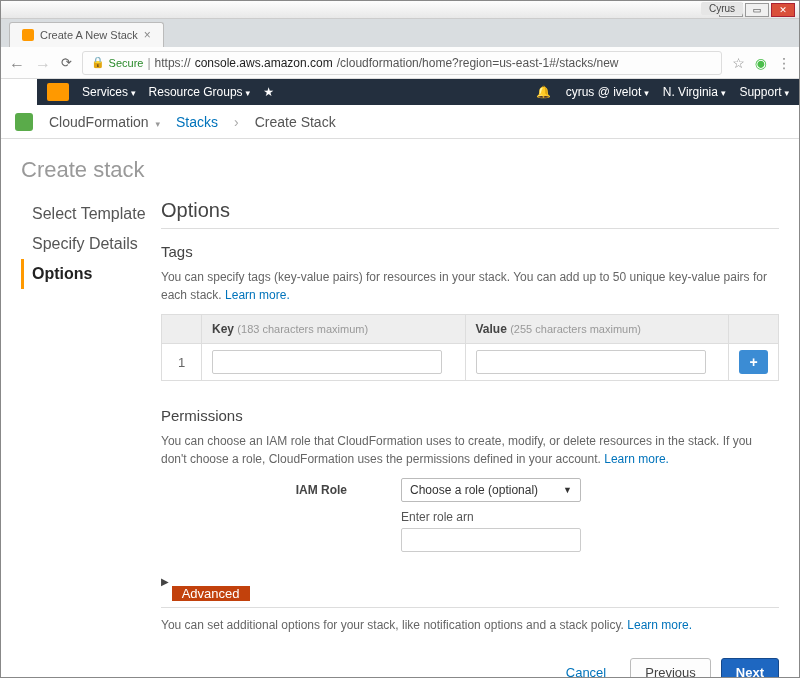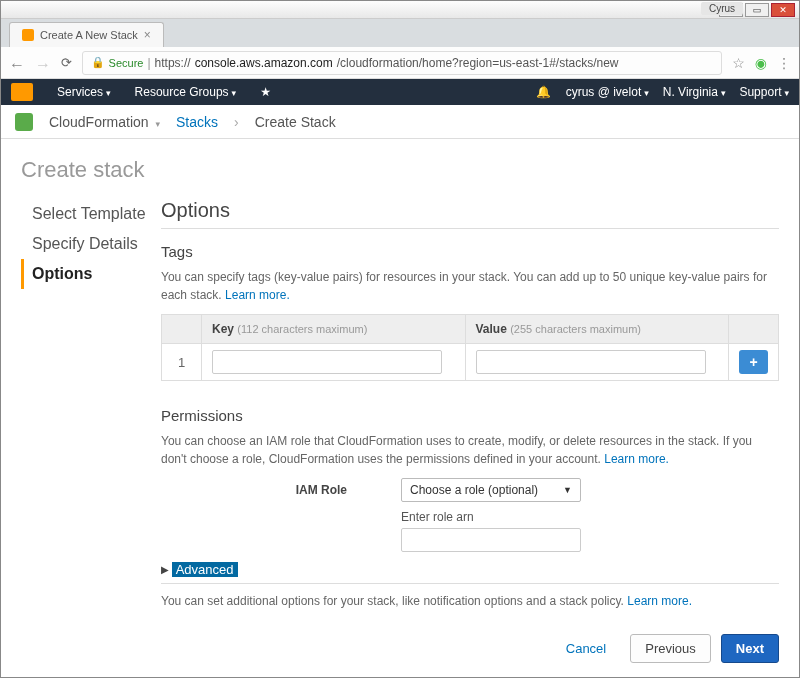--- a/index.html
+++ b/index.html
@@ -15,21 +15,21 @@
 .addr-bar { height: 32px; border-bottom: 1px solid #ddd; display: flex; align-items: center; padding: 0 8px; gap: 10px; background: #fdfdfd; }
 .nav-arrow { color: #888; font-size: 16px; }
 .nav-arrow.disabled { color: #ccc; }
 .reload { color: #666; font-size: 13px; }
 .url-box { flex: 1; border: 1px solid #ddd; border-radius: 3px; padding: 4px 8px; font-size: 12px; color: #555; display: flex; align-items: center; gap: 4px; }
 .lock { color: #2a8a2a; font-size: 11px; }
 .secure { color: #2a8a2a; font-size: 11px; }
 .url-text { color: #555; }
 .url-host { color: #222; }
 .star-icon, .ext-icon, .menu-dots { color: #888; font-size: 14px; }
-.aws-topnav { height: 26px; background: #232f3e; color: #fff; display: flex; align-items: center; padding: 0 10px; gap: 24px; font-size: 12px; }
+.aws-topnav { height: 26px; background: #232f3e; color: #fff; display: flex; align-items: center; padding: 0 10px; gap: 13px; font-size: 12px; margin-left: 36px; }
 .aws-logo { width: 22px; height: 18px; background: #ff9900; border-radius: 2px; }
 .aws-topnav .right { margin-left: auto; display: flex; gap: 14px; align-items: center; }
 .caret-dn { font-size: 9px; margin-left: 3px; }
 .aws-subnav { height: 34px; border-bottom: 1px solid #ddd; display: flex; align-items: center; padding: 0 14px; gap: 16px; font-size: 14px; color: #555; }
 .cf-icon { width: 18px; height: 18px; background: #5aab4a; border-radius: 3px; display:inline-block; }
 .breadcrumb-link { color: #0073bb; }
 .bc-sep { color: #aaa; }
 .main { display: flex; height: calc(678px - 18px - 28px - 32px - 26px - 34px); overflow: auto; }
 .page-title-area { padding: 18px 20px 0; }
 .page-title { font-size: 22px; color: #999; font-weight: normal; margin-bottom: 10px; }
@@ -46,21 +46,21 @@
 .tags-table th { background: #eee; text-align: left; font-weight: bold; font-size: 12px; padding: 7px 10px; border: 1px solid #ddd; color: #444; }
 .tags-table th .hint { font-weight: normal; color: #999; font-size: 11px; }
 .tags-table td { padding: 6px 10px; border: 1px solid #ddd; background: #fff; text-align: left; }
 .tags-table td.idx { text-align: center; color: #666; width: 40px; }
 .txt-in { width: 95%; border: 1px solid #ccc; padding: 4px 6px; font-size: 12px; border-radius: 2px; }
 .add-btn { background: #3b8cd4; color: #fff; border: none; padding: 4px 10px; border-radius: 3px; font-size: 14px; font-weight: bold; cursor: pointer; }
 .form-row { display: flex; align-items: center; margin: 8px 0; gap: 40px; }
 .form-label { width: 200px; text-align: right; padding-right: 14px; font-size: 12px; font-weight: bold; color: #444; }
 .select { border: 1px solid #bbb; padding: 4px 8px; font-size: 12px; background: #fff; min-width: 180px; display: flex; justify-content: space-between; align-items: center; border-radius: 2px; }
 .advanced-toggle { color: #0073bb; font-size: 13px; cursor: pointer; display: flex; align-items: center; gap: 3px; margin-top: 10px; border-bottom: 1px solid #ddd; padding-bottom: 6px;}
-.advanced-toggle .hl { background: #0369a1; color: #fff; padding: 0 4px; }
+.advanced-toggle .hl { background: #c2410c; color: #fff; padding: 0 10px; margin-top: 24px; }
 .footer-btns { display: flex; justify-content: flex-end; gap: 10px; padding: 14px 0 20px; align-items: center; }
 .btn { padding: 6px 14px; font-size: 13px; border-radius: 3px; cursor: pointer; text-align: center; }
 .btn-cancel { background: none; border: none; color: #0073bb; }
 .btn-prev { background: #fdfdfd; border: 1px solid #bbb; color: #444; }
 .btn-next { background: #1e67c1; border: 1px solid #15498c; color: #fff; font-weight: bold; }
 </style>
 </head>
 <body>
 
 <div class="window">
@@ -133,21 +133,21 @@
           <h2 class="section">Options</h2>
 
           <h3 class="sub">Tags</h3>
           <p class="desc">
             <span>You can specify tags (key-value pairs) for resources in your stack. You can add up to 50 unique key-value pairs for each stack. </span><span class="link">Learn more.</span>
           </p>
           <table class="tags-table">
             <tbody>
                 <tr>
               <th style="width:40px;"></th>
-              <th><span>Key</span> <span class="hint">(112 characters maximum)</span></th>
+              <th><span>Key</span> <span class="hint">(183 characters maximum)</span></th>
               <th><span>Value</span> <span class="hint">(255 characters maximum)</span></th>
               <th style="width:50px;"></th>
             </tr>
             <tr>
               <td class="idx">1</td>
               <td><input class="txt-in" style=""></td>
               <td><input class="txt-in" style=""></td>
               <td style="text-align:center;"><button class="add-btn">+</button></td>
             </tr>
           </tbody>

